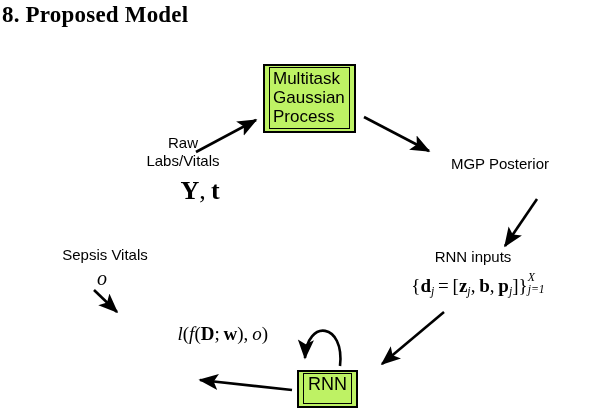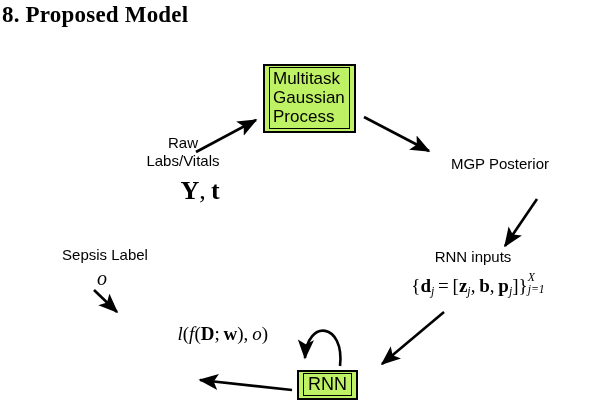--- a/index.html
+++ b/index.html
@@ -70,21 +70,21 @@
     top: 28px;
     width: 93px;
   }
   #node-rnn {
     left: 297px;
     top: 334px;
   }
   #node-rnn .boxed-inner {
     font-size: 18px;
     line-height: 20px;
-    padding: 0px 4px 1px 4px;
+    padding: 0px 4px 9px 4px;
   }
 
   
   .label {
     position: absolute;
     font-size: 15px;
     line-height: 18px;
     white-space: nowrap;
     text-align: center;
   }
@@ -230,20 +230,20 @@
     <span class="bf">Y</span><span>, </span><span class="bf">t</span>
   </div>
 
   <div class="label" id="label-posterior">MGP Posterior</div>
 
   <div class="label" id="label-rnninputs">RNN inputs</div>
   <div class="math" id="math-rnninputs">
     <span>{</span><span class="bf">d</span><span class="sub">j</span><span> = [</span><span class="bf">z</span><span class="sub">j</span><span>, </span><span class="bf">b</span><span>, </span><span class="bf">p</span><span class="sub">j</span><span>]}</span><span class="supsub">X<br>j=1</span>
   </div>
 
-  <div class="label" id="label-sepsis">Sepsis Label</div>
+  <div class="label" id="label-sepsis">Sepsis Vitals</div>
   <div class="math it" id="math-o">o</div>
 
   <div class="math" id="math-loss">
     <span class="it">l</span><span>(</span><span class="it">f</span><span>(</span><span class="bf">D</span><span>; </span><span class="bf">w</span><span>), </span><span class="it">o</span><span>)</span>
   </div>
 
 </div>
 
 </body></html>

